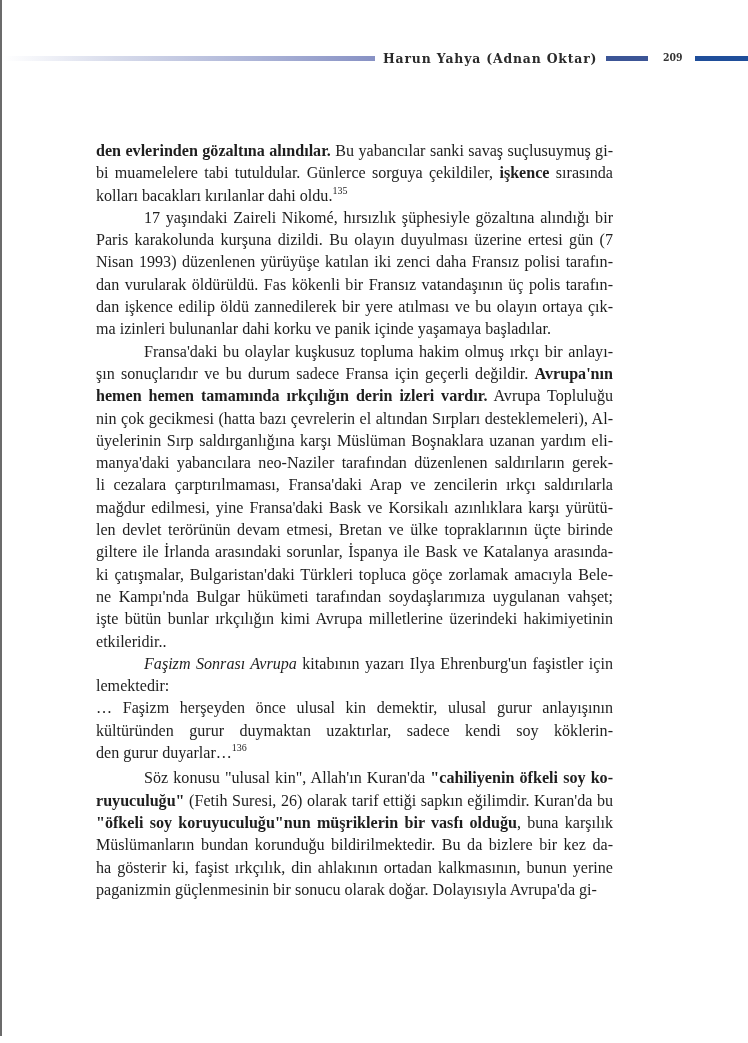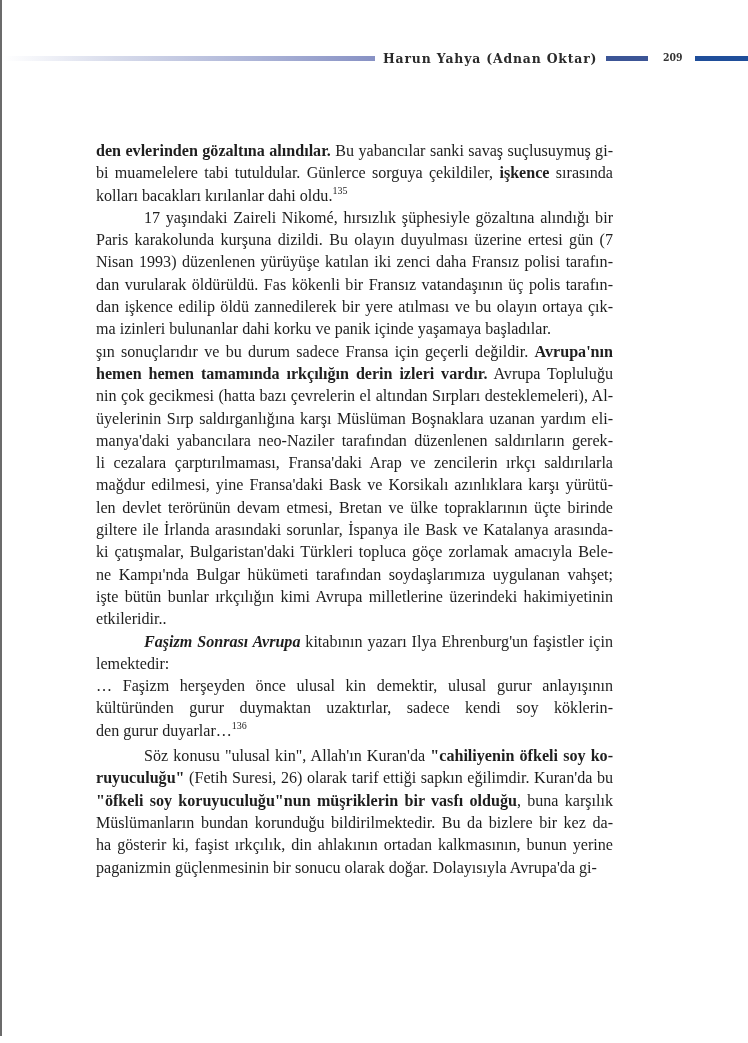--- a/index.html
+++ b/index.html
@@ -93,21 +93,21 @@
     text-align-last: justify;
     white-space: nowrap;
   }
   .content .line.last {
     text-align-last: left;
   }
   .content .line.first-indent {
     padding-left: 48px;
   }
   b { font-weight: bold; }
-  i { font-style: italic; font-weight: bold; }
+  i { font-style: italic; }
   sup {
     font-size: 10px;
     vertical-align: 7px;
     line-height: 0;
   }
   .quote-block {
     margin-top: 4px;
     margin-left: 49px;
   }
 </style>
@@ -132,20 +132,21 @@
     </p>
   <p>
       <span class="line first-indent"><span>17 yaşındaki Zaireli Nikomé, hırsızlık şüphesiyle gözaltına alındığı bir</span></span>
       <span class="line"><span>Paris karakolunda kurşuna dizildi. Bu olayın duyulması üzerine ertesi gün (7</span></span>
       <span class="line"><span>Nisan 1993) düzenlenen yürüyüşe katılan iki zenci daha Fransız polisi tarafın-</span></span>
       <span class="line"><span>dan vurularak öldürüldü. Fas kökenli bir Fransız vatandaşının üç polis tarafın-</span></span>
       <span class="line"><span>dan işkence edilip öldü zannedilerek bir yere atılması ve bu olayın ortaya çık-</span></span>
       <span class="line last"><span>ma izinleri bulunanlar dahi korku ve panik içinde yaşamaya başladılar.</span></span>
     </p>
   <p>
+      <span class="line first-indent"><span>Fransa'daki bu olaylar kuşkusuz topluma hakim olmuş ırkçı bir anlayı-</span></span>
       <span class="line"><span>şın sonuçlarıdır ve bu durum sadece Fransa için geçerli değildir. </span><b>Avrupa'nın</b></span>
       <span class="line"><b>hemen hemen tamamında ırkçılığın derin izleri vardır.</b><span> Avrupa Topluluğu</span></span>
       <span class="line"><span>nin çok gecikmesi (hatta bazı çevrelerin el altından Sırpları desteklemeleri), Al-</span></span>
       <span class="line"><span>üyelerinin Sırp saldırganlığına karşı Müslüman Boşnaklara uzanan yardım eli-</span></span>
       <span class="line"><span>manya'daki yabancılara neo-Naziler tarafından düzenlenen saldırıların gerek-</span></span>
       <span class="line"><span>li cezalara çarptırılmaması, Fransa'daki Arap ve zencilerin ırkçı saldırılarla</span></span>
       <span class="line"><span>mağdur edilmesi, yine Fransa'daki Bask ve Korsikalı azınlıklara karşı yürütü-</span></span>
       <span class="line"><span>len devlet terörünün devam etmesi, Bretan ve ülke topraklarının üçte birinde</span></span>
       <span class="line"><span>giltere ile İrlanda arasındaki sorunlar, İspanya ile Bask ve Katalanya arasında-</span></span>
       <span class="line"><span>ki çatışmalar, Bulgaristan'daki Türkleri topluca göçe zorlamak amacıyla Bele-</span></span>

